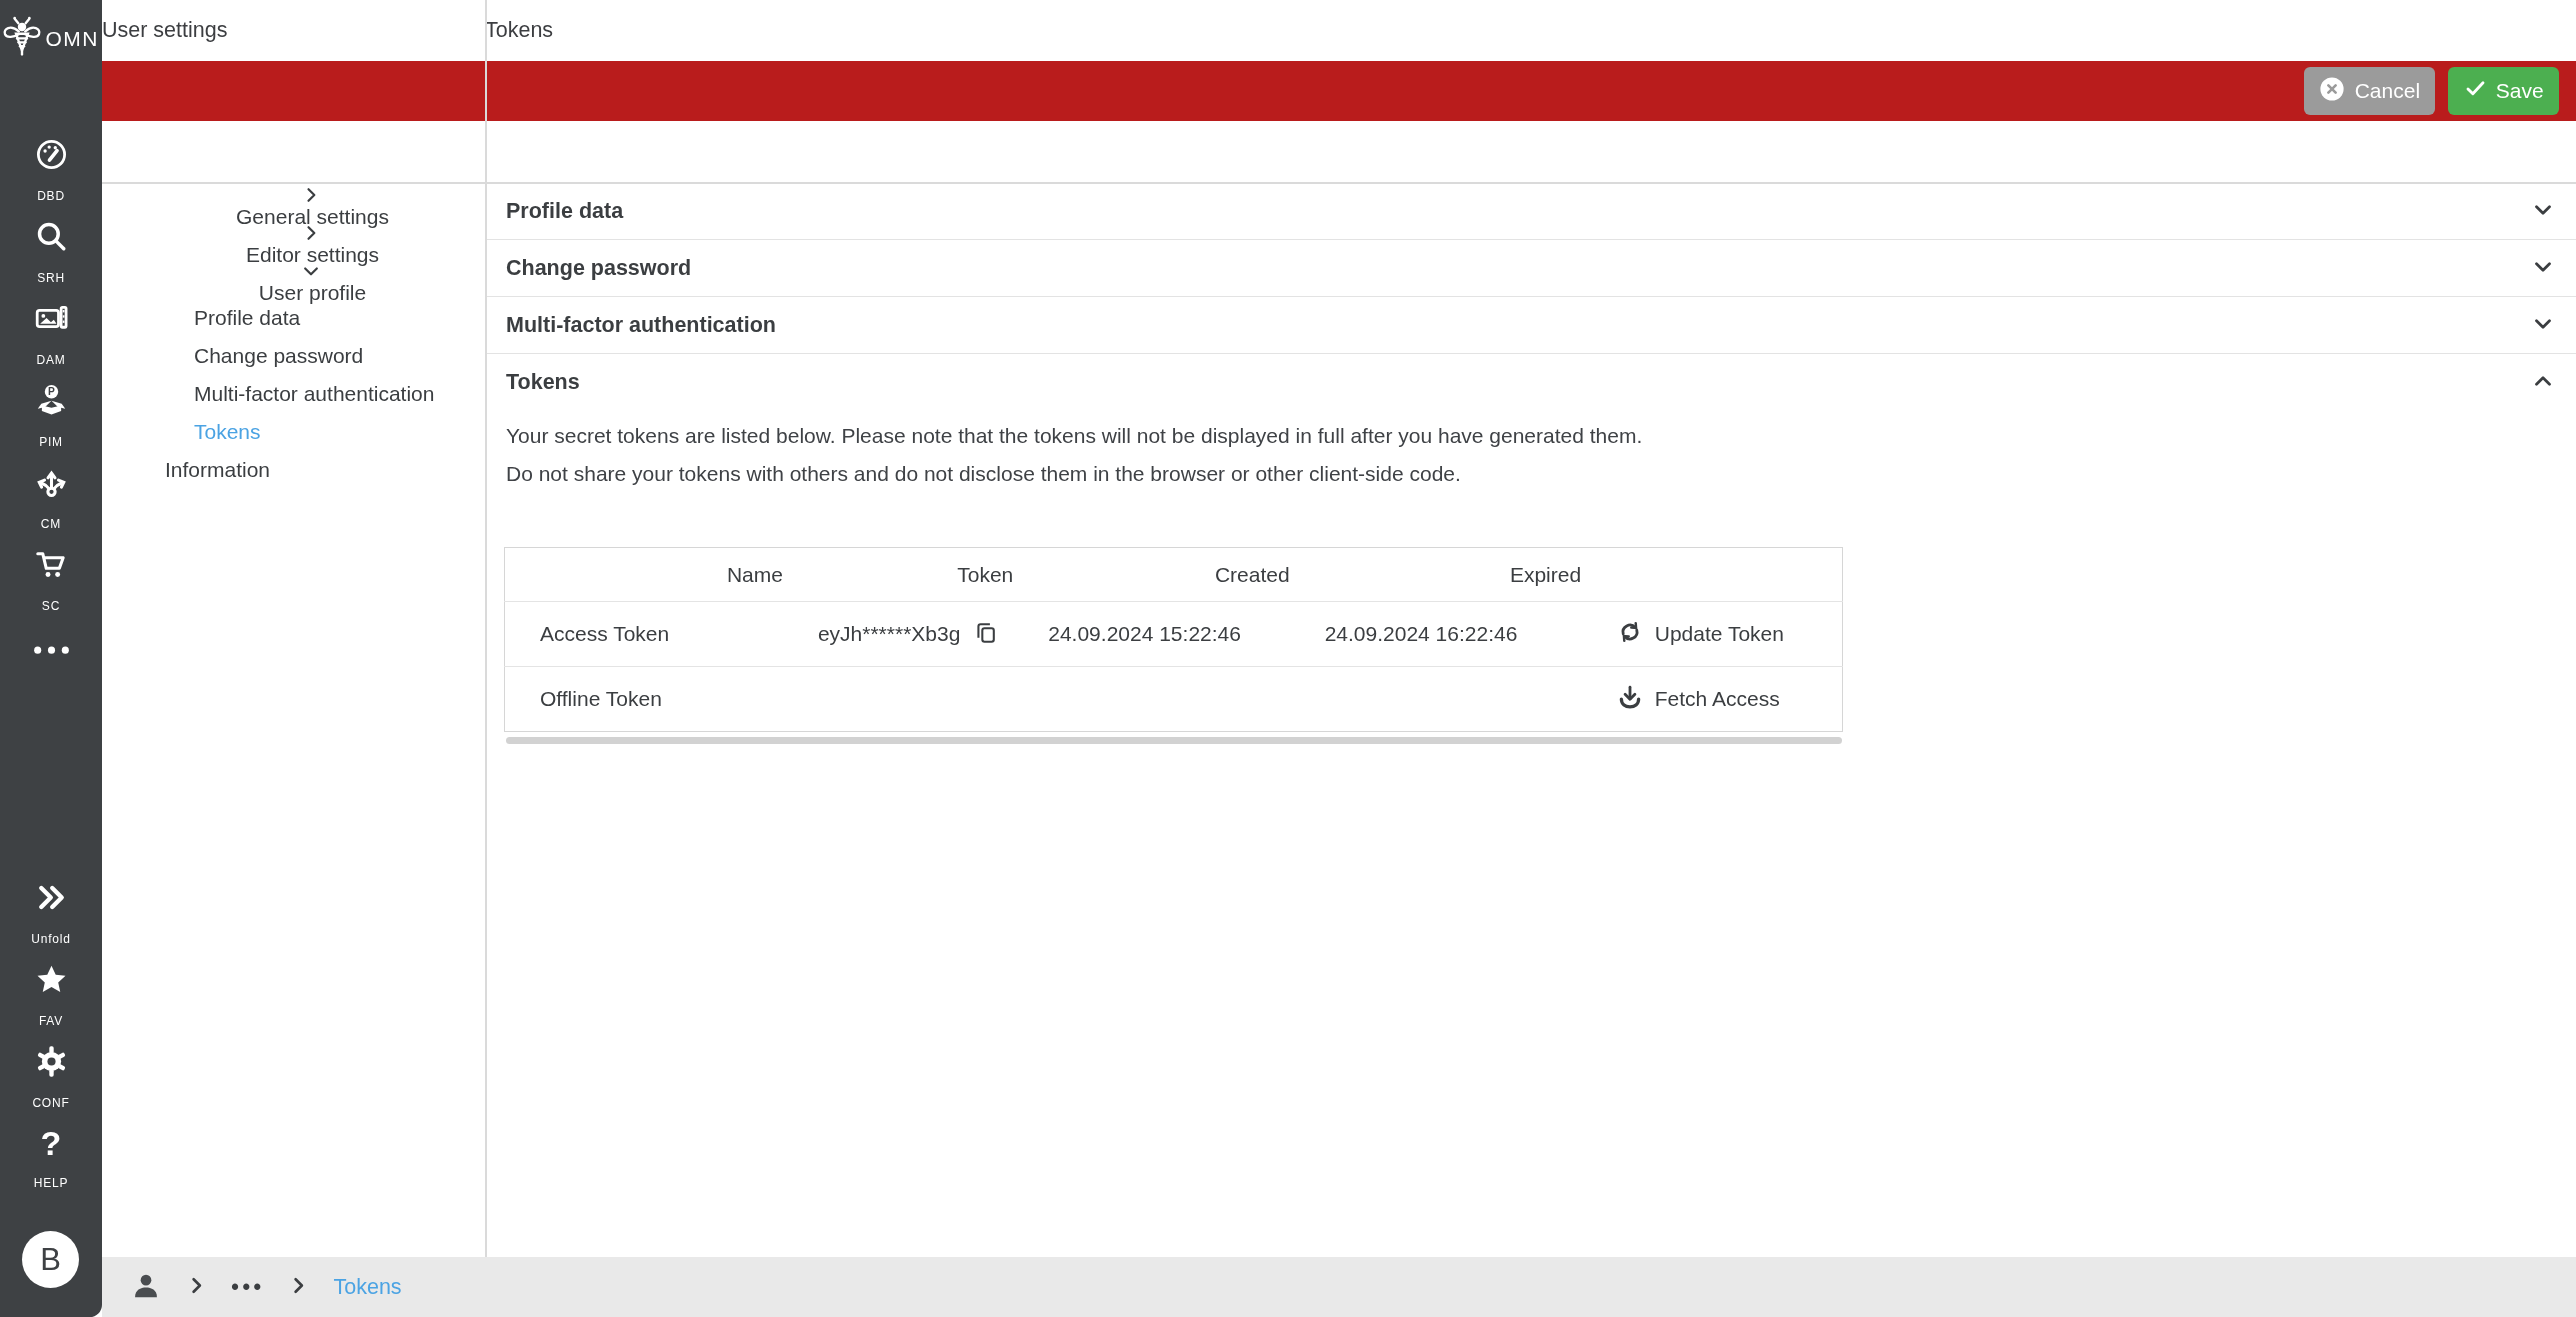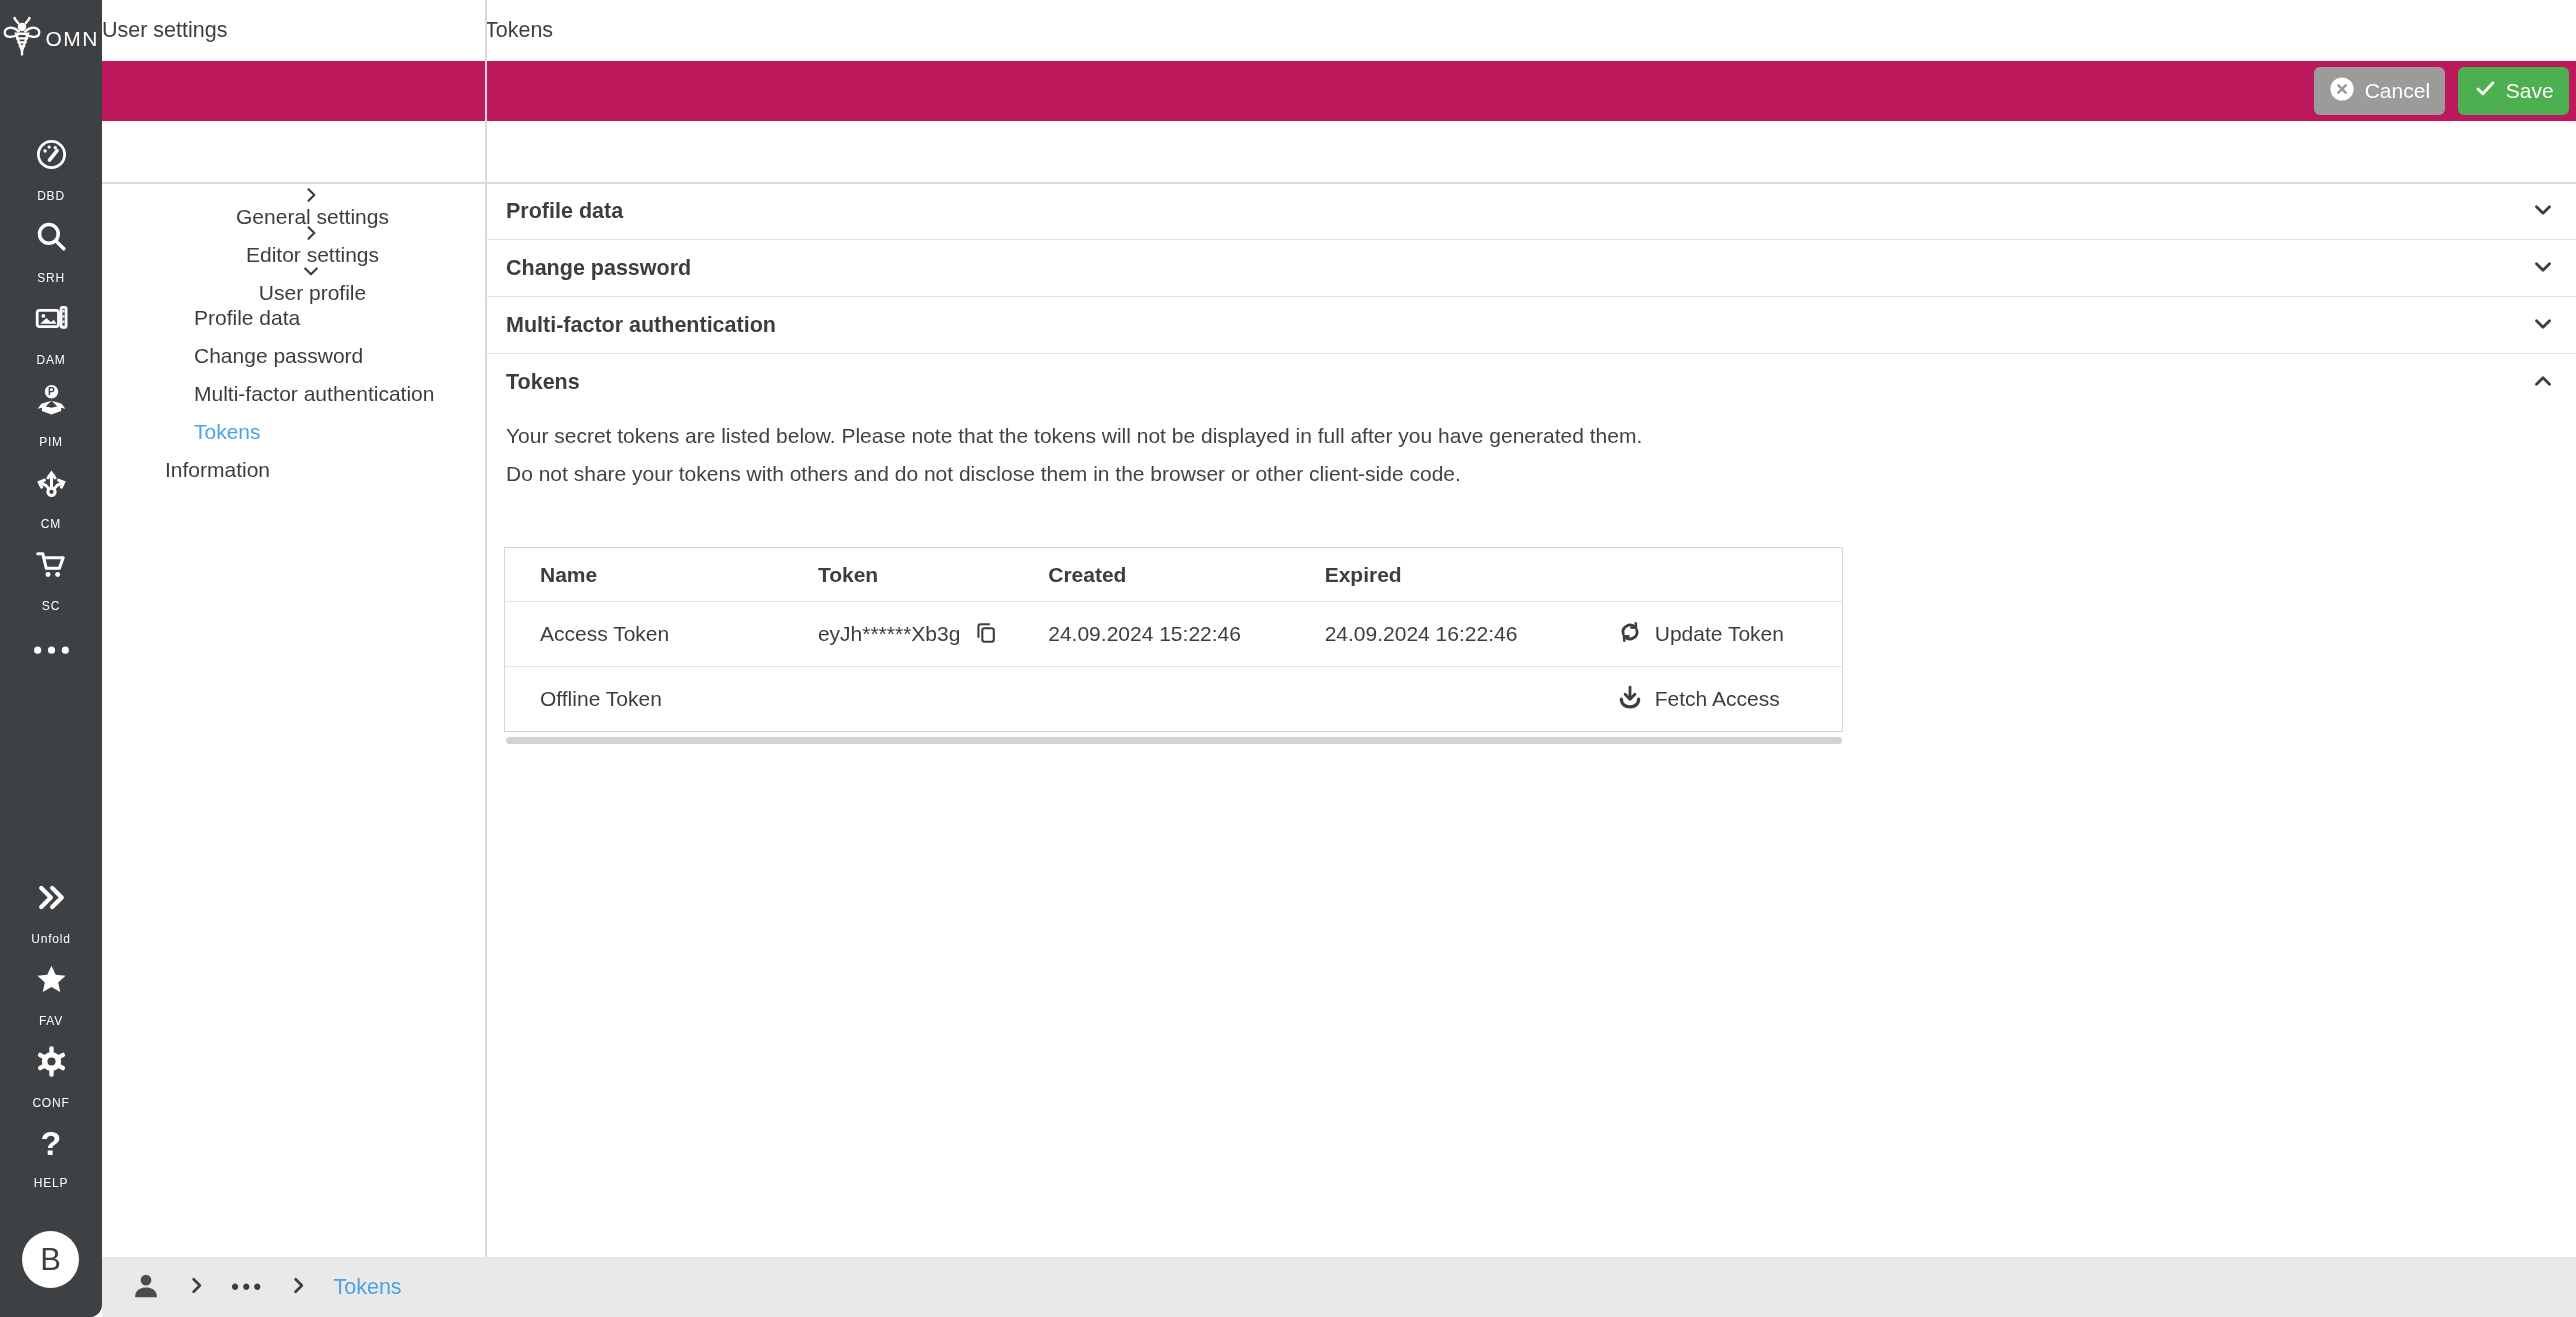--- a/index.html
+++ b/index.html
@@ -34,22 +34,22 @@
 
   
   .left-panel { position:absolute; left:102px; top:0; width:383px; height:1257px; background:#fff; }
   .left-title, .main-title {
     height:64px; line-height:61px; font-size:21.5px; color:#3c3e41;
     white-space:nowrap; overflow:hidden;
   }
   .main-panel { position:absolute; left:485px; top:0; width:2091px; height:1257px; background:#fff; }
 
   .toolbar-strip {
-    position:absolute; left:102px; top:61px; width:2474px; height:60px; background:#be185d; z-index:4;
-    display:flex; align-items:center; justify-content:flex-end; gap:13px; padding-right:7px;
+    position:absolute; left:102px; top:61px; width:2474px; height:60px; background:#b91c1c; z-index:4;
+    display:flex; align-items:center; justify-content:flex-end; gap:13px; padding-right:17px;
   }
   .v-divider { position:absolute; left:485px; top:0; width:1.5px; height:1257px; background:#dadada; z-index:5; }
   .h-divider { position:absolute; left:102px; top:182px; width:2474px; height:1.5px; background:#dadada; z-index:5; }
 
   
   .btn {
     height:48px; border:none; border-radius:6.1px; display:flex; align-items:center; gap:9.2px;
     padding:0 15.3px; font-size:21px; color:#fff; cursor:pointer;
     font-family:"Liberation Sans","DejaVu Sans",sans-serif;
   }
@@ -74,21 +74,21 @@
   .acc-row.bordered { border-bottom:1.5px solid #e3e3e3; }
   .acc-label { font-size:21.5px; font-weight:700; color:#3b3e41; }
 
   
   .tok-desc { padding:6.1px 0 0 21px; font-size:21px; color:#3f4246; }
   .tok-desc p { line-height:38px; }
   .tok-table {
     border-collapse:collapse; table-layout:fixed; width:1339px;
     margin:54px 0 0 19px; border:1.5px solid #d6d6d6; font-size:21px; color:#3b3e41;
   }
-  .tok-table th { font-weight:700; text-align:left; height:54px; padding:0 0 0 35px; }
+  .tok-table th { font-weight:400; text-align:right; height:54px; padding:0 0 0 35px; }
   .tok-table td { height:65px; padding:0 0 0 35px; }
   .tok-table tbody tr { border-top:1.5px solid #e4e4e4; }
   .token-cell { display:flex; align-items:center; gap:12.3px; }
   .icon-btn { display:inline-flex; align-items:center; cursor:pointer; background:none; border:none; padding:0; }
   .action-link { display:flex; align-items:center; gap:10.7px; font-size:21px; color:#3b3e41; cursor:pointer; background:none; border:none;
     font-family:"Liberation Sans","DejaVu Sans",sans-serif;justify-content:flex-end; }
   .h-scrollbar { width:1336px; height:7.7px; margin:4.6px 0 0 21px; background:#d2d2d2; border-radius:3.8px; cursor:grab; }
 
   
   .crumbbar {

